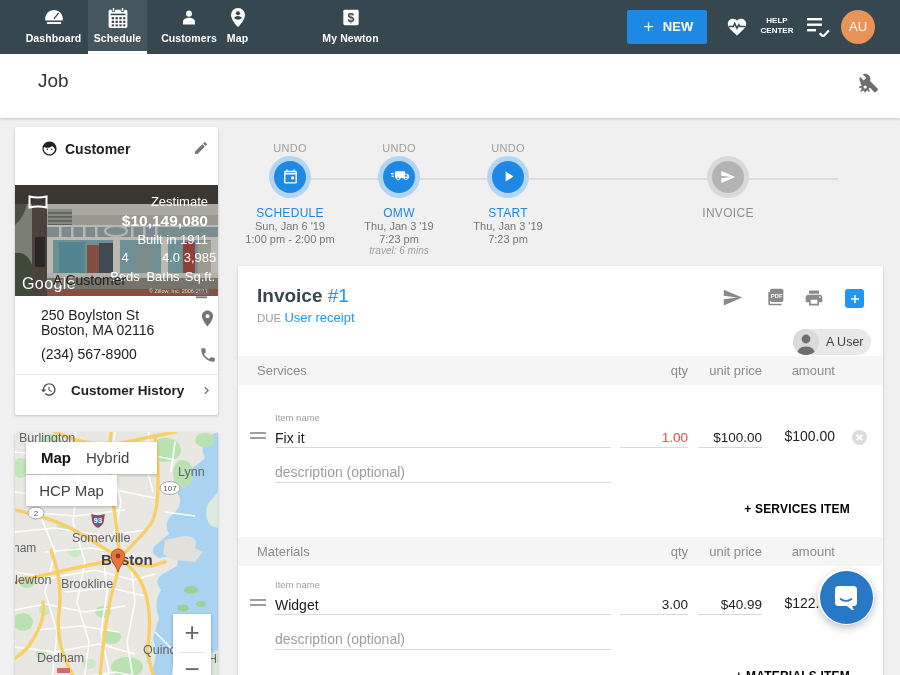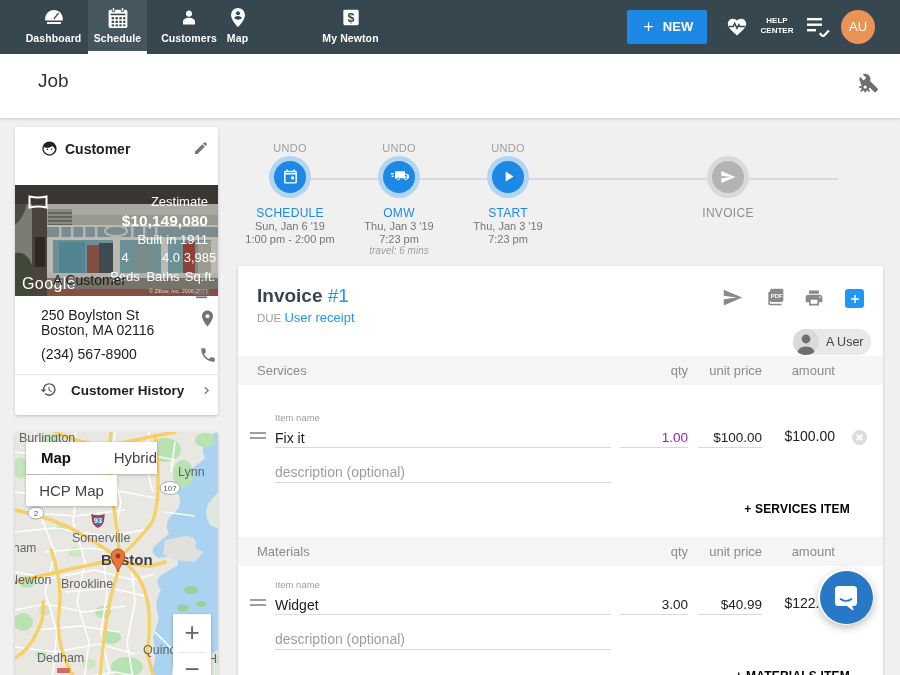--- a/index.html
+++ b/index.html
@@ -333,21 +333,21 @@
       <g transform="translate(103,121)">
         <path d="M0 19 C-1.4 13 -6.8 9 -6.8 2.8 A6.8 6.8 0 1 1 6.8 2.8 C6.8 9 1.4 13 0 19 Z" fill="#E8763C" stroke="#B55426" stroke-width="1"></path>
         <circle cx="0" cy="3" r="2.4" fill="#8E3E1C"></circle>
       </g>
 
       <rect x="42" y="236" width="13" height="5" fill="#D96A62"></rect>
     </svg>
     
     <div style="position:absolute;left:11px;top:10px;width:131px;height:32px;background:#fff;box-shadow:0 1px 3px rgba(0,0,0,0.25);"></div>
     <div style="position:absolute;left:11px;top:10px;width:60px;height:32px;font-size:15px;font-weight:bold;color:#111;text-align:center;line-height:32px;">Map</div>
-    <div style="position:absolute;left:71px;top:10px;width:71px;height:32px;font-size:15px;color:#444;text-align:right;line-height:32px;">Hybrid</div>
+    <div style="position:absolute;left:71px;top:10px;width:71px;height:32px;font-size:15px;color:#444;text-align:left;line-height:32px;">Hybrid</div>
     <div style="position:absolute;left:11px;top:43px;width:91px;height:31px;background:#fff;box-shadow:0 1px 3px rgba(0,0,0,0.25);font-size:15px;color:#444;text-align:center;line-height:31px;">HCP Map</div>
     
     <div style="position:absolute;left:158px;top:182px;width:38px;height:76px;background:#fff;box-shadow:0 1px 3px rgba(0,0,0,0.25);">
       <div style="position:absolute;top:0;width:38px;height:38px;font-size:26px;color:#666;text-align:center;line-height:36px;">+</div>
       <div style="position:absolute;top:38px;left:5px;width:28px;border-top:1px solid #E6E6E6;"></div>
       <div style="position:absolute;top:38px;width:38px;height:38px;font-size:26px;color:#666;text-align:center;line-height:34px;">−</div>
     </div>
   </div>
   <div id="timeline">
     <div style="position:absolute;left:52px;top:47px;width:548px;height:2px;background:#DBDBDB;margin-top:1px;"></div>
@@ -441,21 +441,21 @@
       <span style="position:absolute;left:540px;width:57px;text-align:right;">amount</span>
     </div>
 
     <div style="position:absolute;left:12px;top:166px;width:16px;">
         <div style="border-top:2px solid #9E9E9E;margin-bottom:3px;"></div>
         <div style="border-top:2px solid #9E9E9E;"></div>
       </div>
     <div style="position:absolute;left:37px;top:146px;font-size:9.5px;color:#9E9E9E;">Item name</div>
     <div style="position:absolute;left:37px;top:164px;font-size:14px;color:#212121;">Fix it</div>
     <div class="ulinput" style="left:37px;top:163px;width:336px;height:19px;"></div>
-    <div style="position:absolute;left:382px;top:164px;width:68px;text-align:right;font-size:13.5px;color:#a21caf;">1.00</div>
+    <div style="position:absolute;left:382px;top:164px;width:68px;text-align:right;font-size:13.5px;color:#ef4444;">1.00</div>
     <div class="ulinput" style="left:382px;top:163px;width:68px;height:19px;"></div>
     <div style="position:absolute;left:460px;top:164px;width:64px;text-align:right;font-size:13.5px;color:#212121;">$100.00</div>
     <div class="ulinput" style="left:460px;top:163px;width:64px;height:19px;"></div>
     <div style="position:absolute;left:540px;top:162px;width:57px;text-align:right;font-size:14px;color:#212121;">$100.00</div>
     <div style="position:absolute;left:614px;top:164px;width:15px;height:15px;border-radius:50%;background:#DCDCDC;"><svg style="margin:3px" width="9" height="9" viewBox="0 0 24 24" fill="#fff">
           <path d="M19 6.41L17.59 5 12 10.59 6.41 5 5 6.41 10.59 12 5 17.59 6.41 19 12 13.41 17.59 19 19 17.59 13.41 12z" stroke="#fff" stroke-width="3"></path>
         </svg></div>
     <div style="position:absolute;left:37px;top:198px;font-size:14px;color:#9E9E9E;">description (optional)</div>
     <div class="ulinput" style="left:37px;top:198px;width:336px;height:19px;"></div>
     <div class="addlink" style="right:33px;top:236px;">+ SERVICES ITEM</div>

